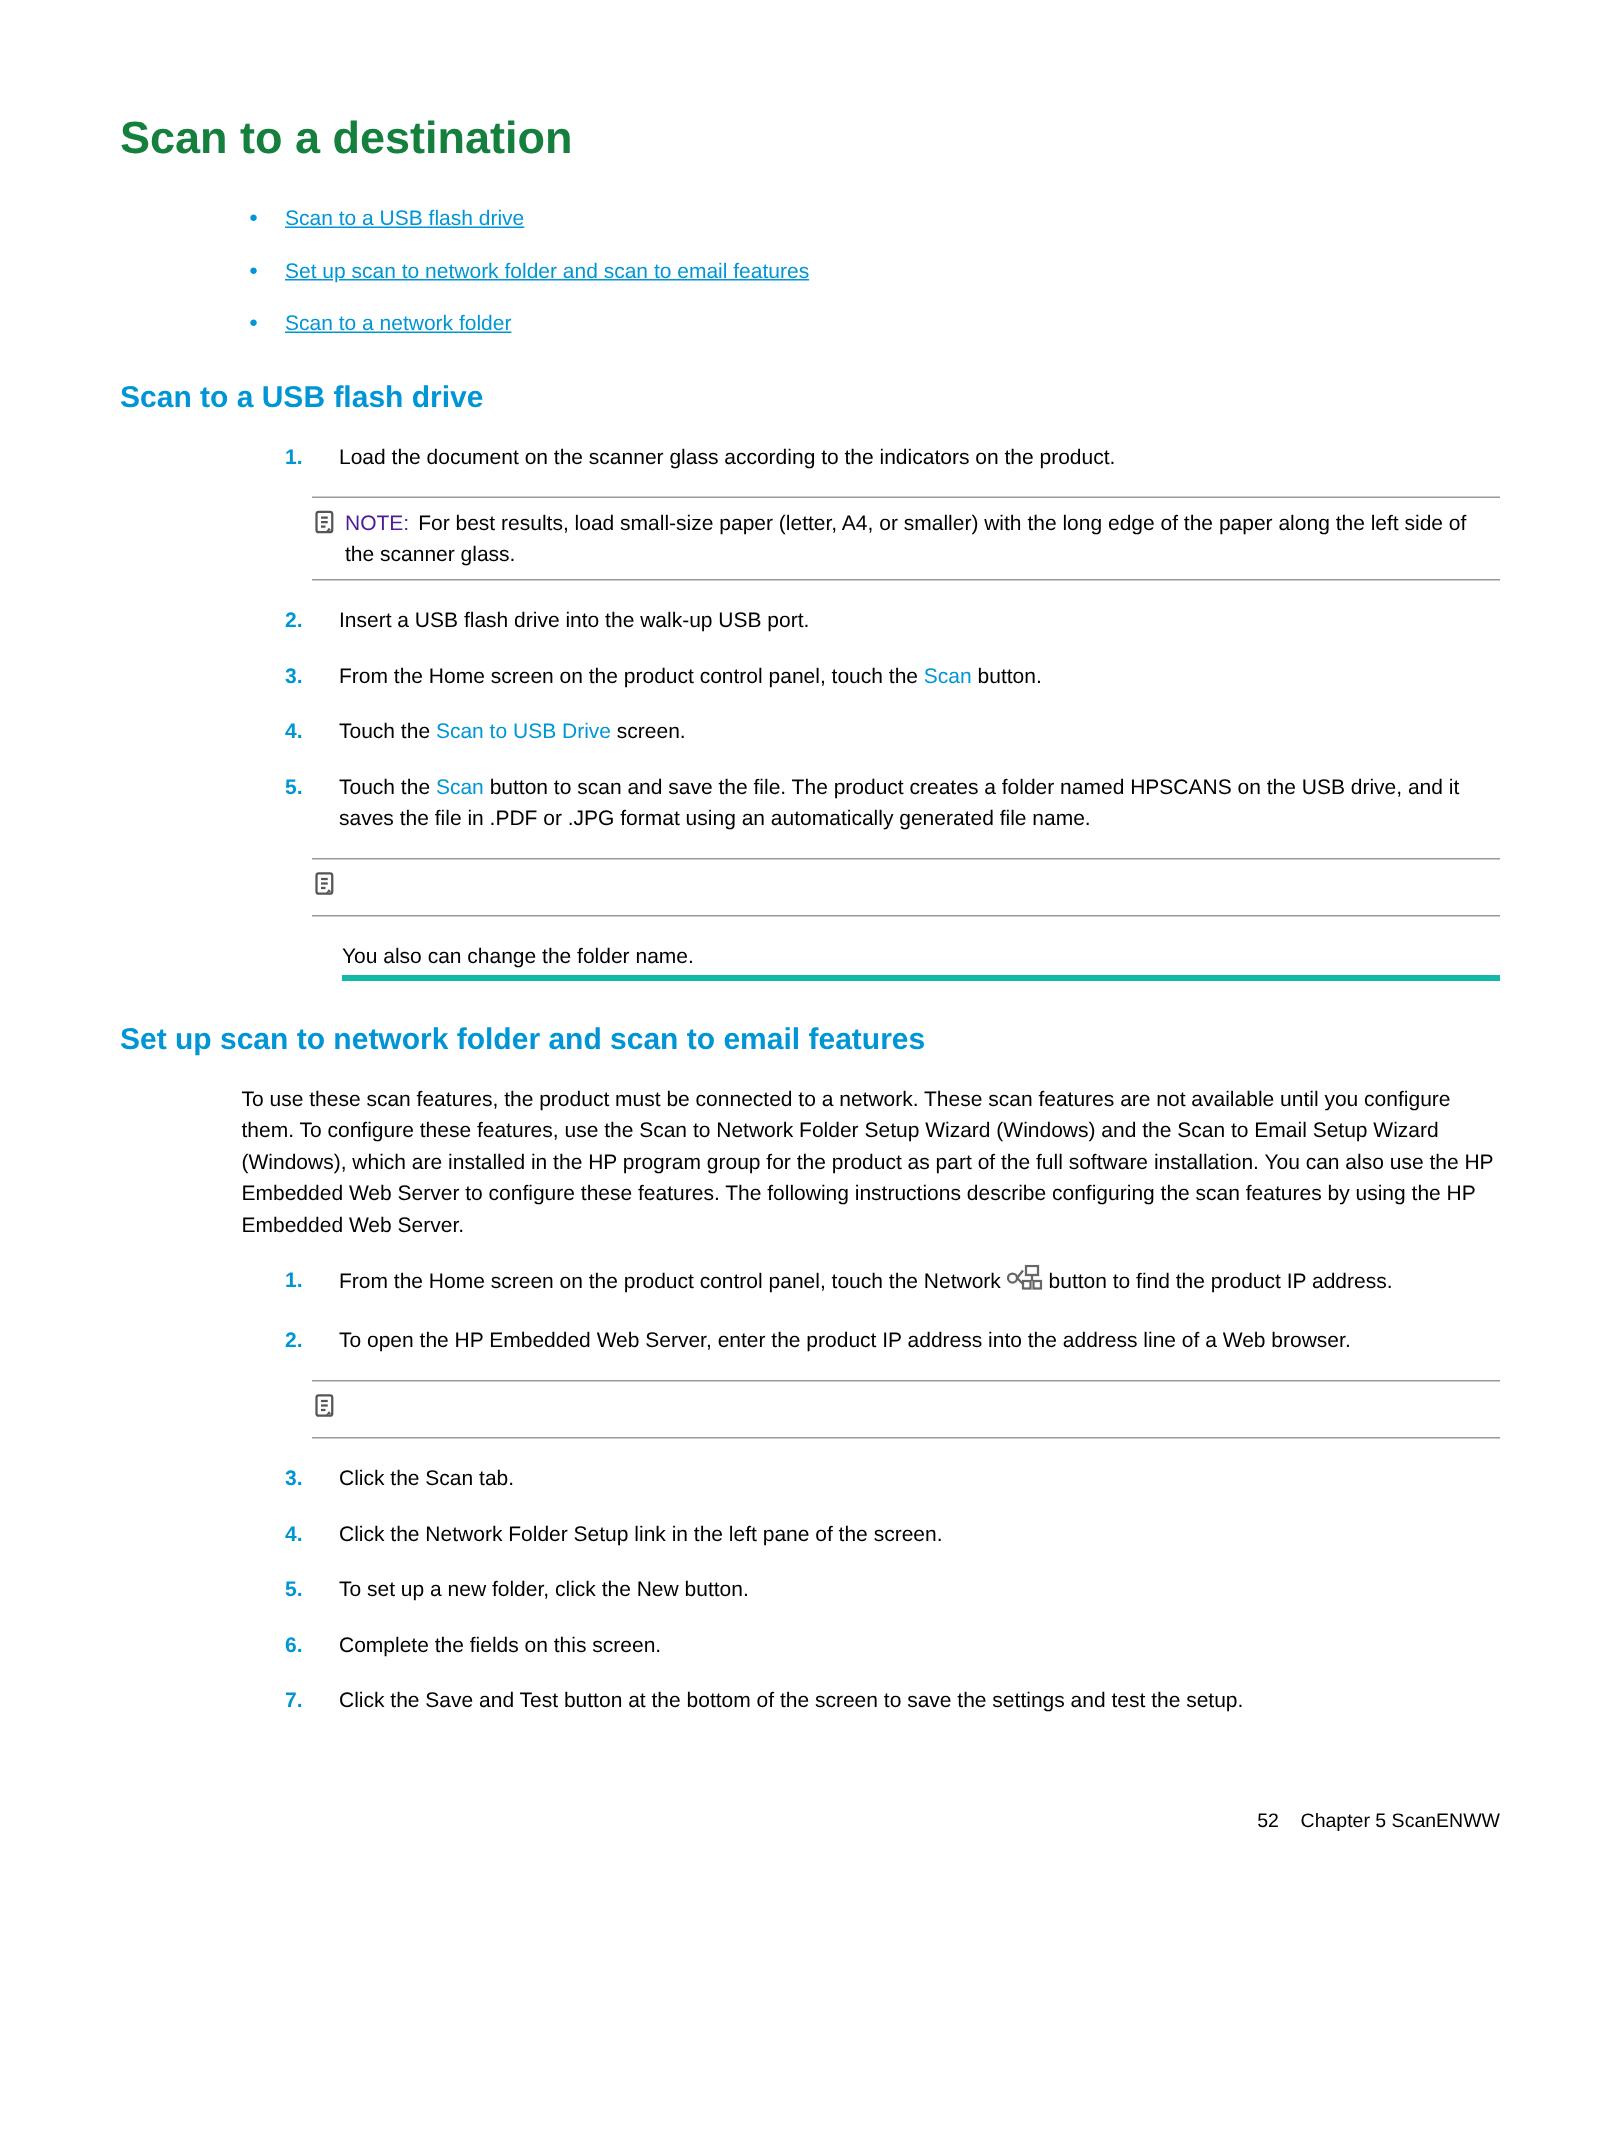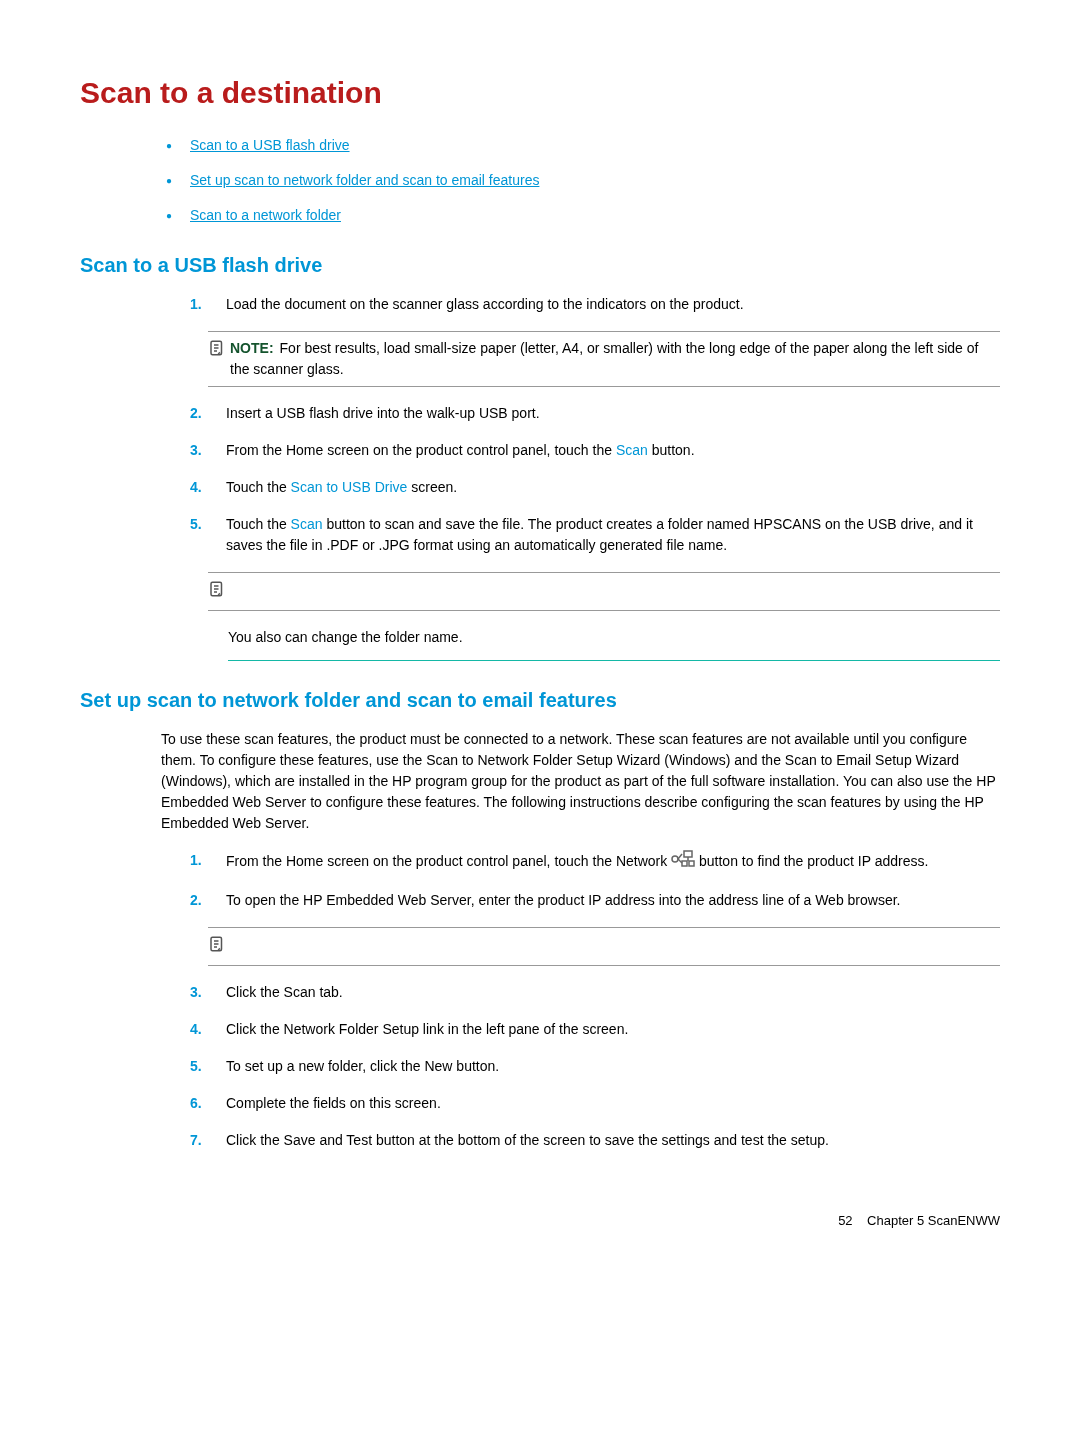--- a/index.html
+++ b/index.html
@@ -6,21 +6,21 @@
     font-family: Arial, Helvetica, sans-serif;
     margin: 0;
     padding: 70px 80px 40px 80px;
     font-size: 14px;
     line-height: 1.5;
     color: #000;
     width: 1080px;
     box-sizing: border-box;
   }
   h1 {
-    color: #b91c1c;
+    color: #15803d;
     font-size: 30px;
     font-weight: bold;
     margin: 0 0 20px 0;
   }
   h2 {
     color: #0096d6;
     font-size: 20px;
     font-weight: bold;
     margin: 24px 0 14px 0;
   }
@@ -67,32 +67,32 @@
     border-bottom: 1px solid #999;
     padding: 6px 0;
     display: flex;
     align-items: flex-start;
   }
   .note-box .icon {
     min-width: 22px;
     padding-top: 1px;
   }
   .note-box .note-label {
-    color: #14532d;
-    font-weight: bold;
+    color: #4c1d95;
+    font-weight: normal;
     margin-right: 6px;
     text-align: right;
   }
   .note-box .note-text {
     flex: 1;
   }
   .extra-line {
     margin: 6px 0 16px 148px;
-    border-bottom: 1px solid #14b8a6;
-    padding-bottom: 12px;
+    border-bottom: 4px solid #14b8a6;
+    padding-bottom: 2px;
   }
   .para {
     margin: 0 0 16px 81px;
   }
   .scan-text { color: #0096d6; }
   .bold { font-weight: normal; }
   .footer {
     display: flex;
     justify-content: flex-end;
     margin-top: 60px;

